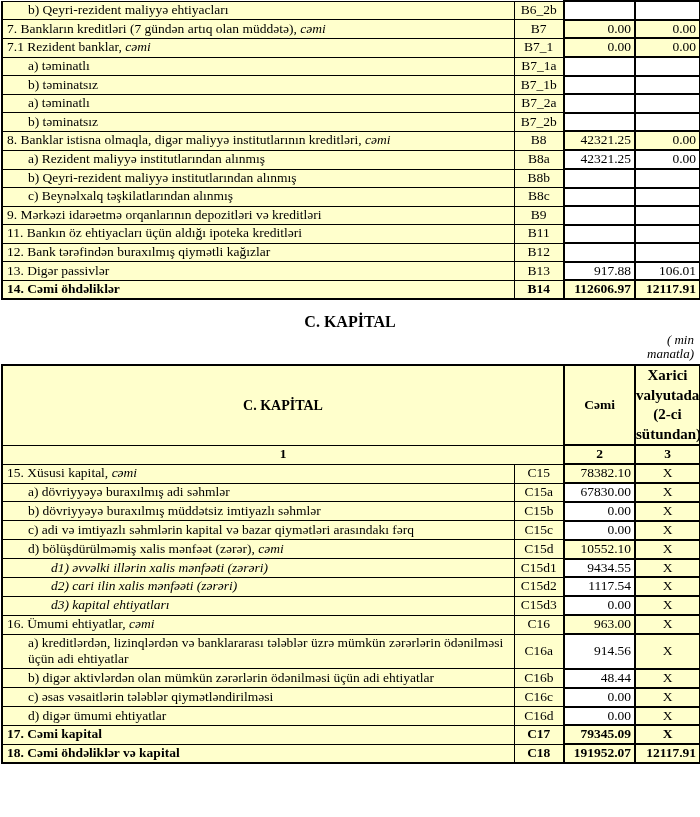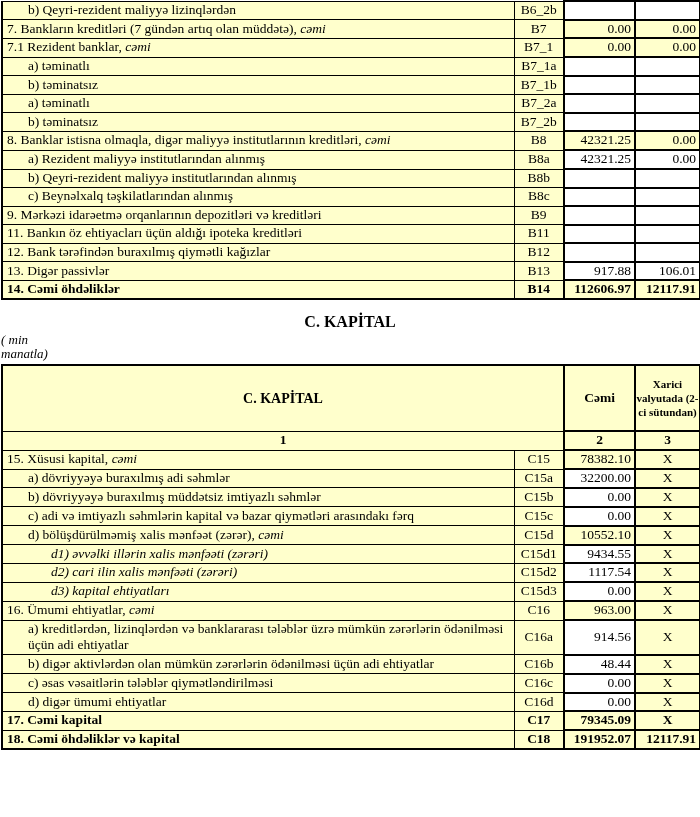--- a/index.html
+++ b/index.html
@@ -25,44 +25,44 @@
   td.val.y { background:var(--fill,#FFFFCC); }
   td.val.w { background:#ffffff; }
   td.val.xc { text-align:center; padding-right:0; }
   tr.bold td { font-weight:bold; }
   .it { font-style:italic; }
   
   tr.hdr td { height:66px; background:var(--fill,#FFFFCC); text-align:center;
               font-weight:bold; vertical-align:middle; }
   td.hc1 { font-size:14px; }
   td.hc2 { font-size:13.5px; }
-  td.hc3 { font-size:11px; line-height:1.3; }
+  td.hc3 { font-size:15px; line-height:1.3; }
   tr.nums td { height:18.5px; background:var(--fill,#FFFFCC); text-align:center; font-weight:bold; }
   td.bb { border-width:2px; }
   
   .title { width:700px; text-align:center; font-weight:bold; font-size:16px;
            margin:13px 0 2px 0; }
-  .note  { width:698px; font-style:italic; font-size:13px;
+  .note  { width:698px; text-align:right; font-style:italic; font-size:13px;
            line-height:14px; padding-right:5px; margin:0 0 3px 1px; }
 </style>
 </head>
 <body>
 
 <div>
 
   <table class="t1">
     <colgroup>
       <col style="width:512px">
         <col style="width:50px">
         <col style="width:71px">
         <col style="width:65px">
     </colgroup>
     <tbody id="tbody-b">
         <tr>
-          <td class="lbl ind1"><span>b) Qeyri-rezident maliyyə lizinqlərdən</span><span class="it"></span></td>
+          <td class="lbl ind1"><span>b) Qeyri-rezident maliyyə ehtiyacları</span><span class="it"></span></td>
           <td class="code">B6_2b</td>
           <td class="val w"></td>
           <td class="val w"></td>
         </tr>
         <tr>
           <td class="lbl"><span>7. Bankların kreditləri (7 gündən artıq olan müddətə), </span><span class="it">cəmi</span></td>
           <td class="code">B7</td>
           <td class="val y">0.00</td>
           <td class="val y">0.00</td>
         </tr>
@@ -181,21 +181,21 @@
     <tbody id="tbody-c">
         <tr>
           <td class="lbl"><span>15. Xüsusi kapital, </span><span class="it">cəmi</span></td>
           <td class="code">C15</td>
           <td class="val y">78382.10</td>
           <td class="val y xc">X</td>
         </tr>
         <tr>
           <td class="lbl ind1"><span>a) dövriyyəyə buraxılmış adi səhmlər</span><span class="it"></span></td>
           <td class="code">C15a</td>
-          <td class="val w">32200.00</td>
+          <td class="val w">67830.00</td>
           <td class="val y xc">X</td>
         </tr>
         <tr>
           <td class="lbl ind1"><span>b) dövriyyəyə buraxılmış müddətsiz imtiyazlı səhmlər</span><span class="it"></span></td>
           <td class="code">C15b</td>
           <td class="val w">0.00</td>
           <td class="val y xc">X</td>
         </tr>
         <tr>
           <td class="lbl ind1"><span>c) adi və imtiyazlı səhmlərin kapital və bazar qiymətləri arasındakı fərq</span><span class="it"></span></td>

